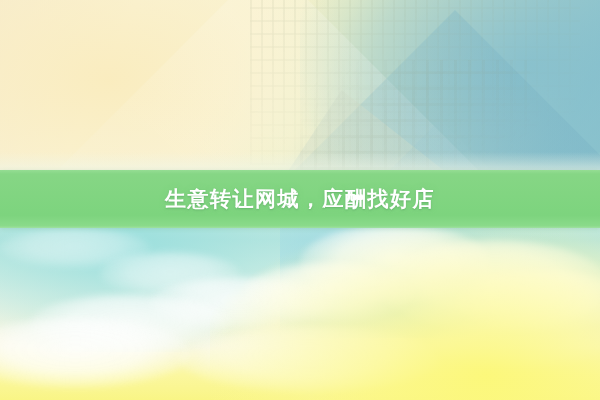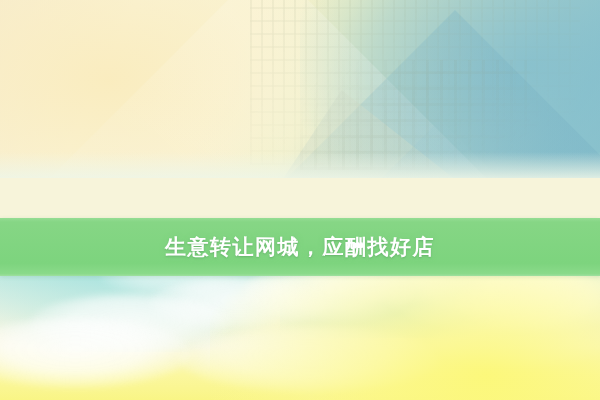--- a/index.html
+++ b/index.html
@@ -233,21 +233,20 @@
     align-items: center;
     justify-content: center;
     background: linear-gradient(180deg,
                 #95dd93 0%,
                 #86d685 7%,
                 #81d581 45%,
                 #7dd47e 78%,
                 #8ada8a 96%,
                 #9fe0a0 100%);
     box-shadow: 0 1px 4px rgba(90,150,95,0.18);
-    margin-top: 48px;
   }
   .headline-text {
     color: #ffffff;
     font-family: "DejaVu Sans", "Liberation Sans", sans-serif;
     font-size: 21px;
     font-weight: bold;
     letter-spacing: 1.5px;
     white-space: nowrap;
     text-shadow:
       0 1px 2px rgba(86,156,94,0.55),

